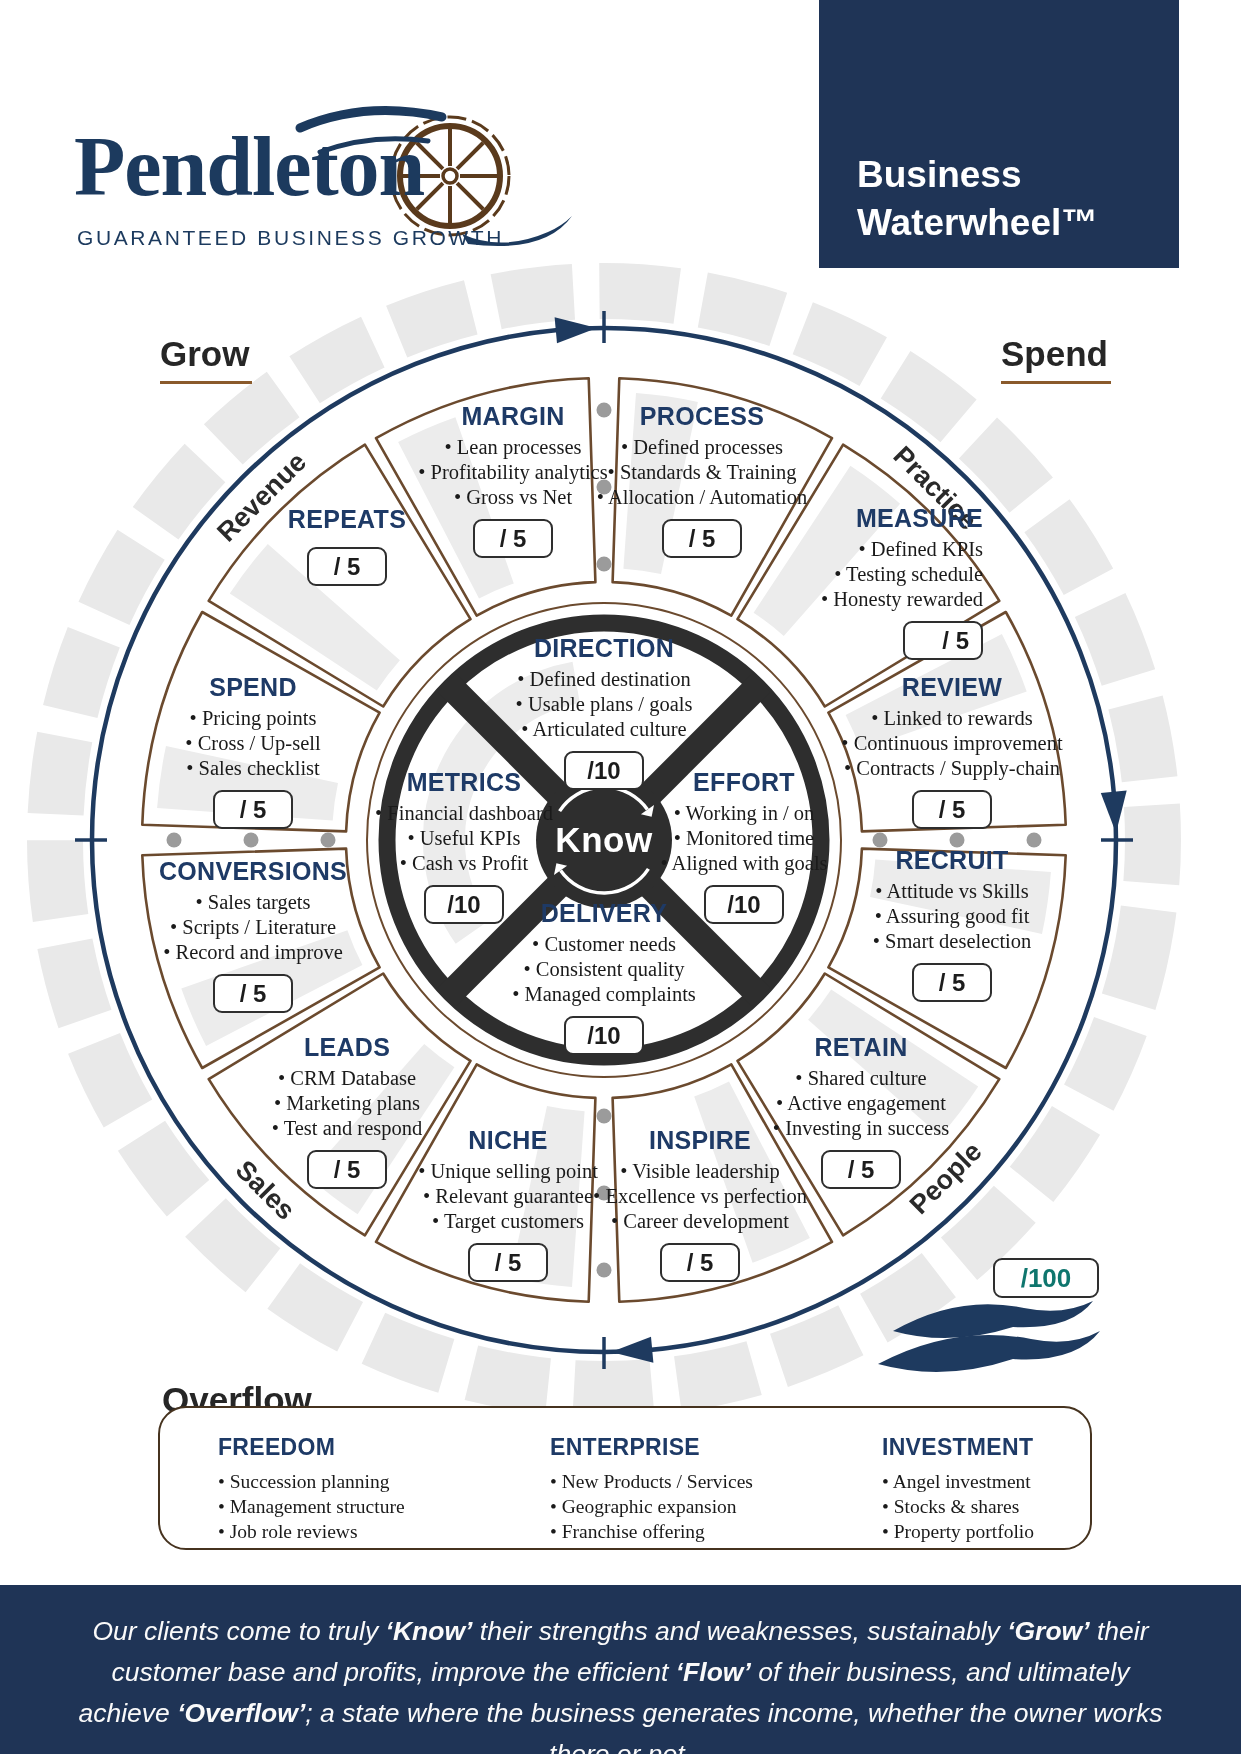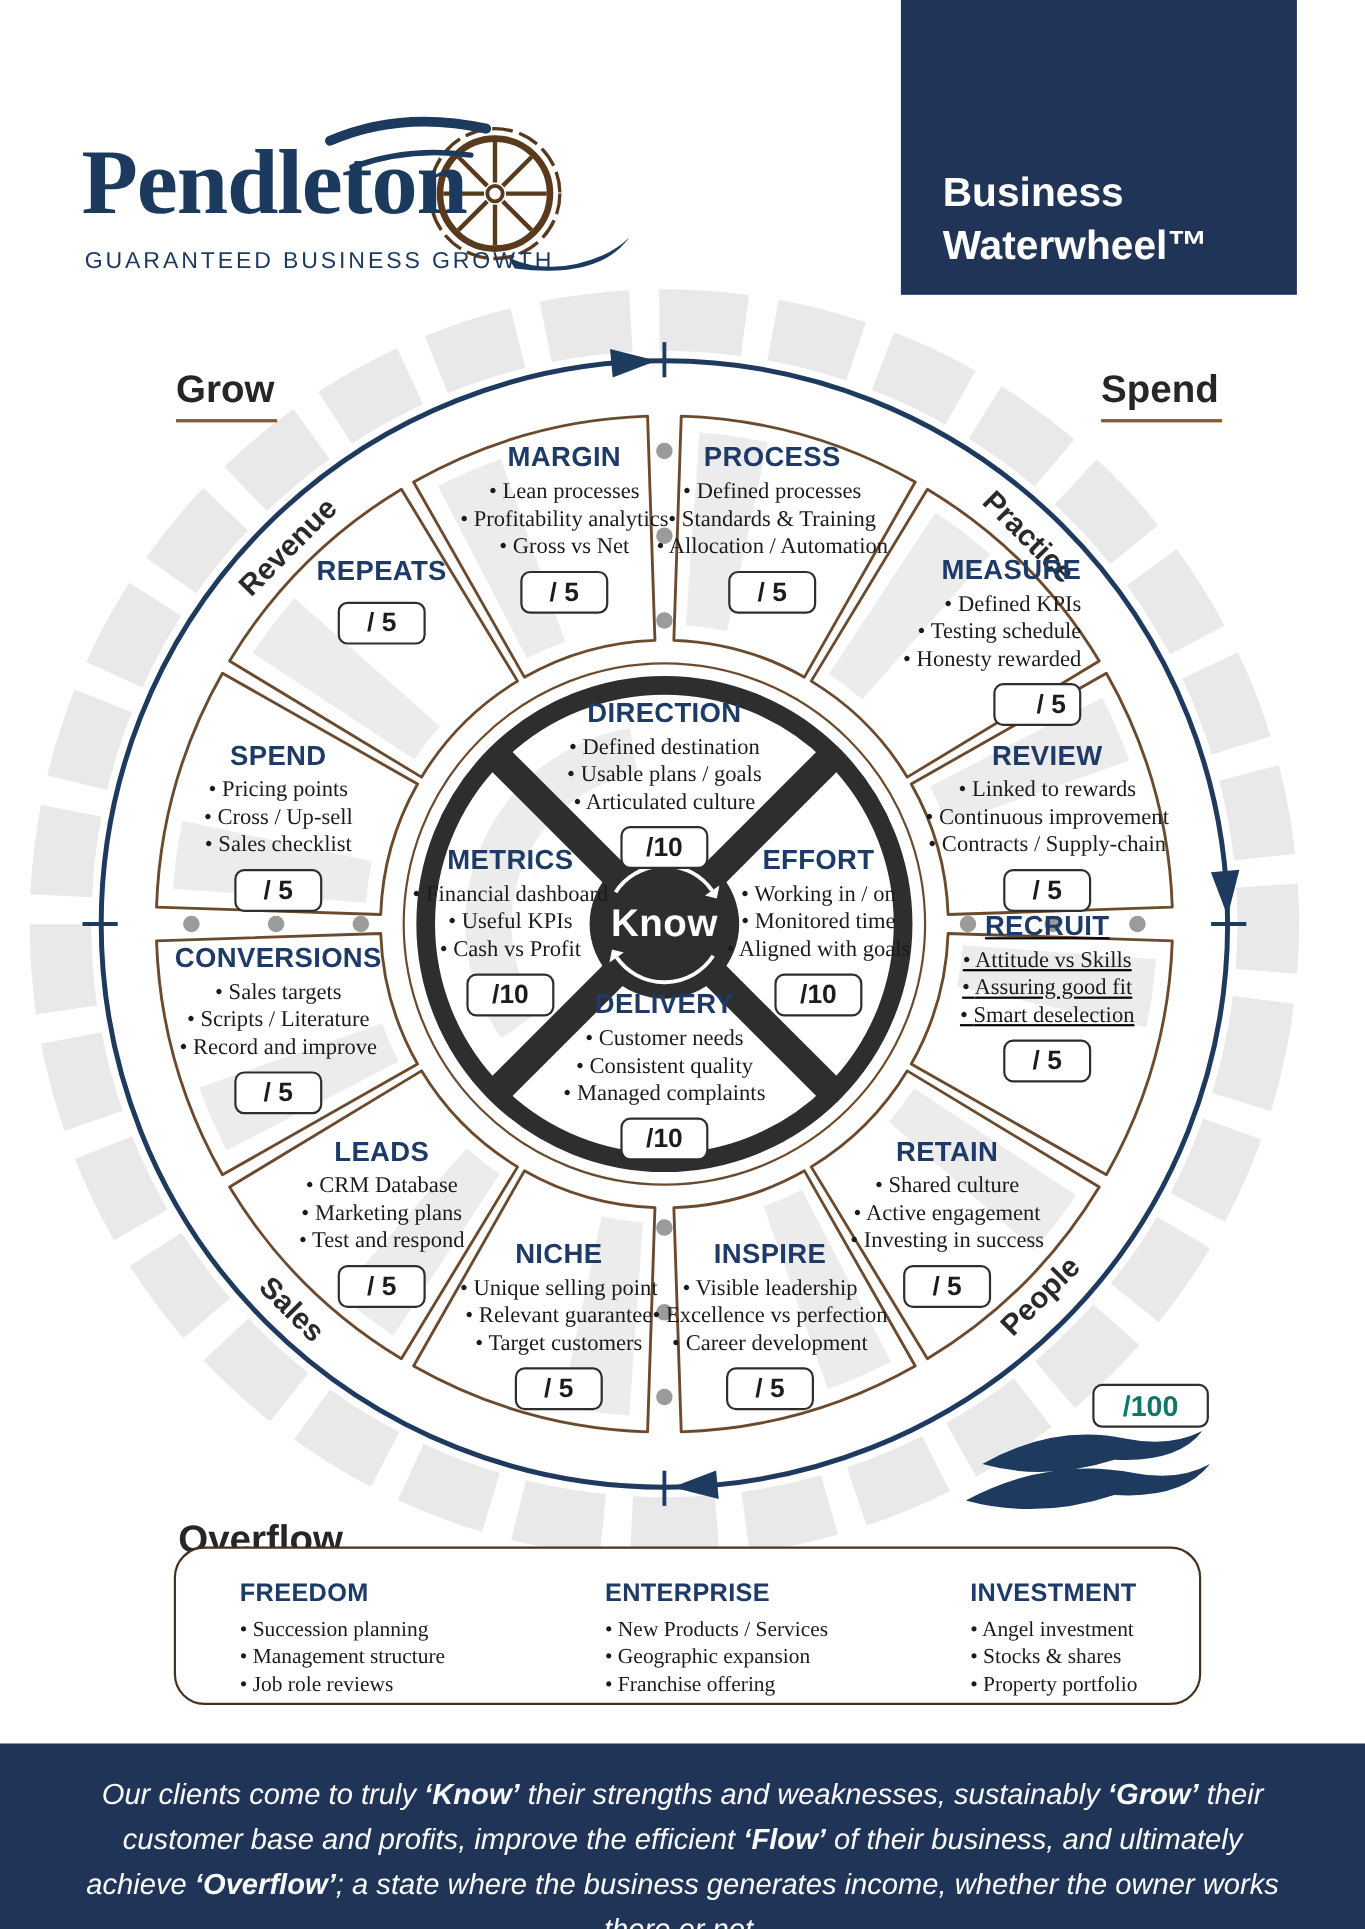--- a/index.html
+++ b/index.html
@@ -187,21 +187,21 @@
       <div class="seg-block" style="left: 861px; top: 504px; text-align: right;"><div class="seg-title">MEASURE</div><ul class="seg-bullets">
           <li>Defined KPIs</li>
           <li>Testing schedule</li>
           <li>Honesty rewarded</li>
         </ul><div class="score-box">/ 5</div></div>
       <div class="seg-block" style="left: 952px; top: 673px;"><div class="seg-title">REVIEW</div><ul class="seg-bullets">
           <li>Linked to rewards</li>
           <li>Continuous improvement</li>
           <li>Contracts / Supply-chain</li>
         </ul><div class="score-box">/ 5</div></div>
-      <div class="seg-block" style="left: 952px; top: 828px; text-decoration: underline;"><div class="seg-title">RECRUIT</div><ul class="seg-bullets">
+      <div class="seg-block" style="left: 952px; top: 846px;"><div class="seg-title">RECRUIT</div><ul class="seg-bullets">
           <li>Attitude vs Skills</li>
           <li>Assuring good fit</li>
           <li>Smart deselection</li>
         </ul><div class="score-box">/ 5</div></div>
       <div class="seg-block" style="left: 861px; top: 1033px;"><div class="seg-title">RETAIN</div><ul class="seg-bullets">
           <li>Shared culture</li>
           <li>Active engagement</li>
           <li>Investing in success</li>
         </ul><div class="score-box">/ 5</div></div>
       <div class="seg-block" style="left: 700px; top: 1126px;"><div class="seg-title">INSPIRE</div><ul class="seg-bullets">

